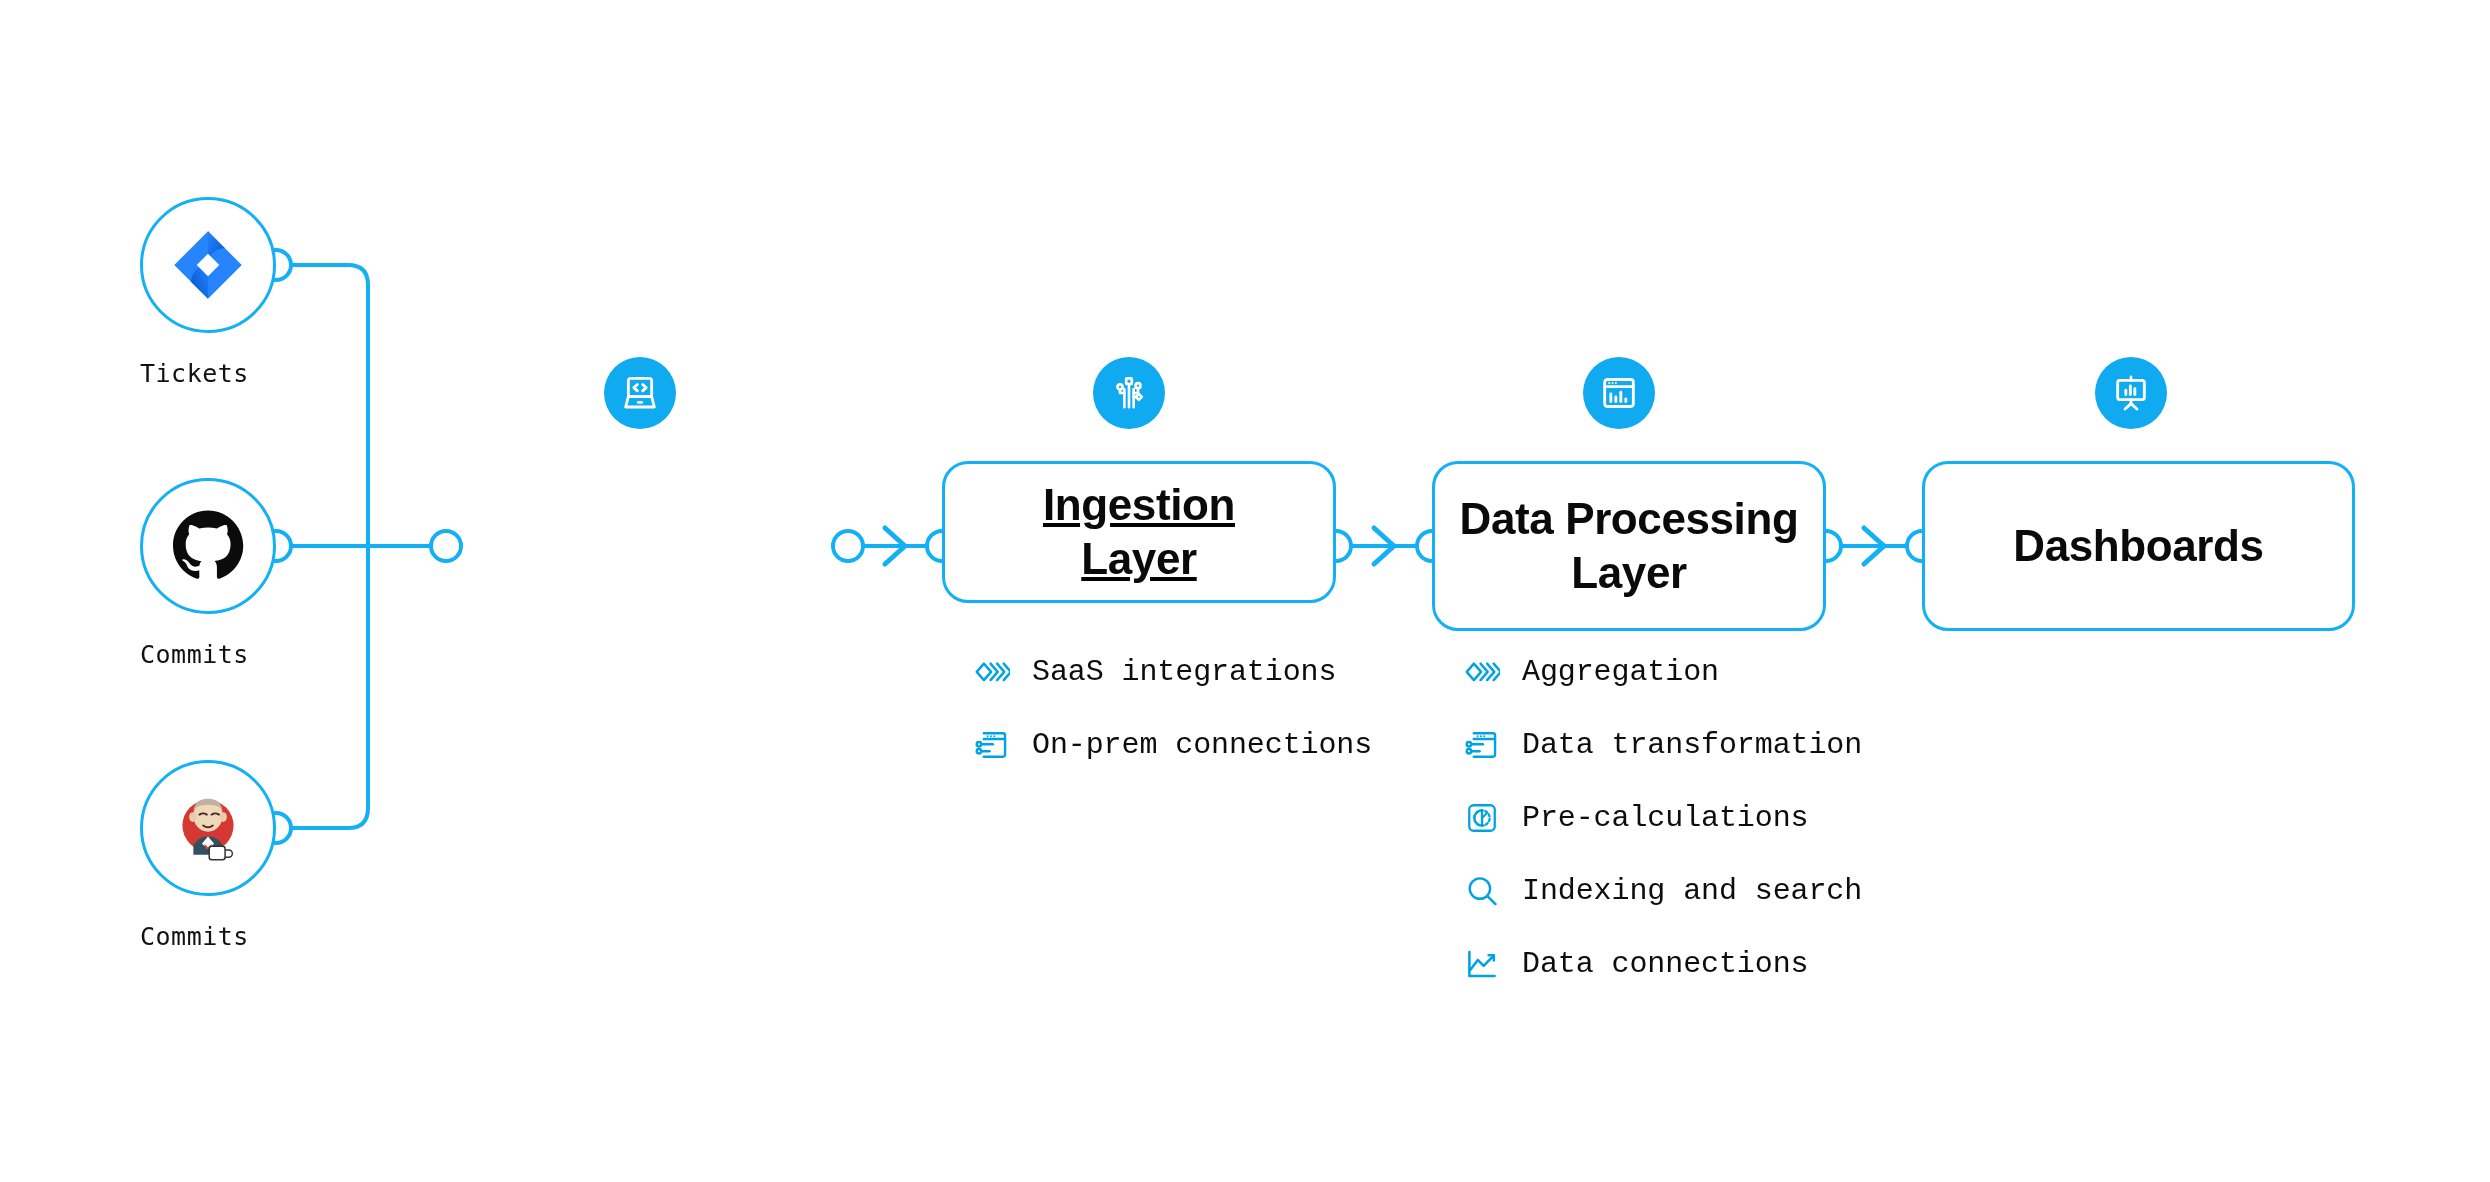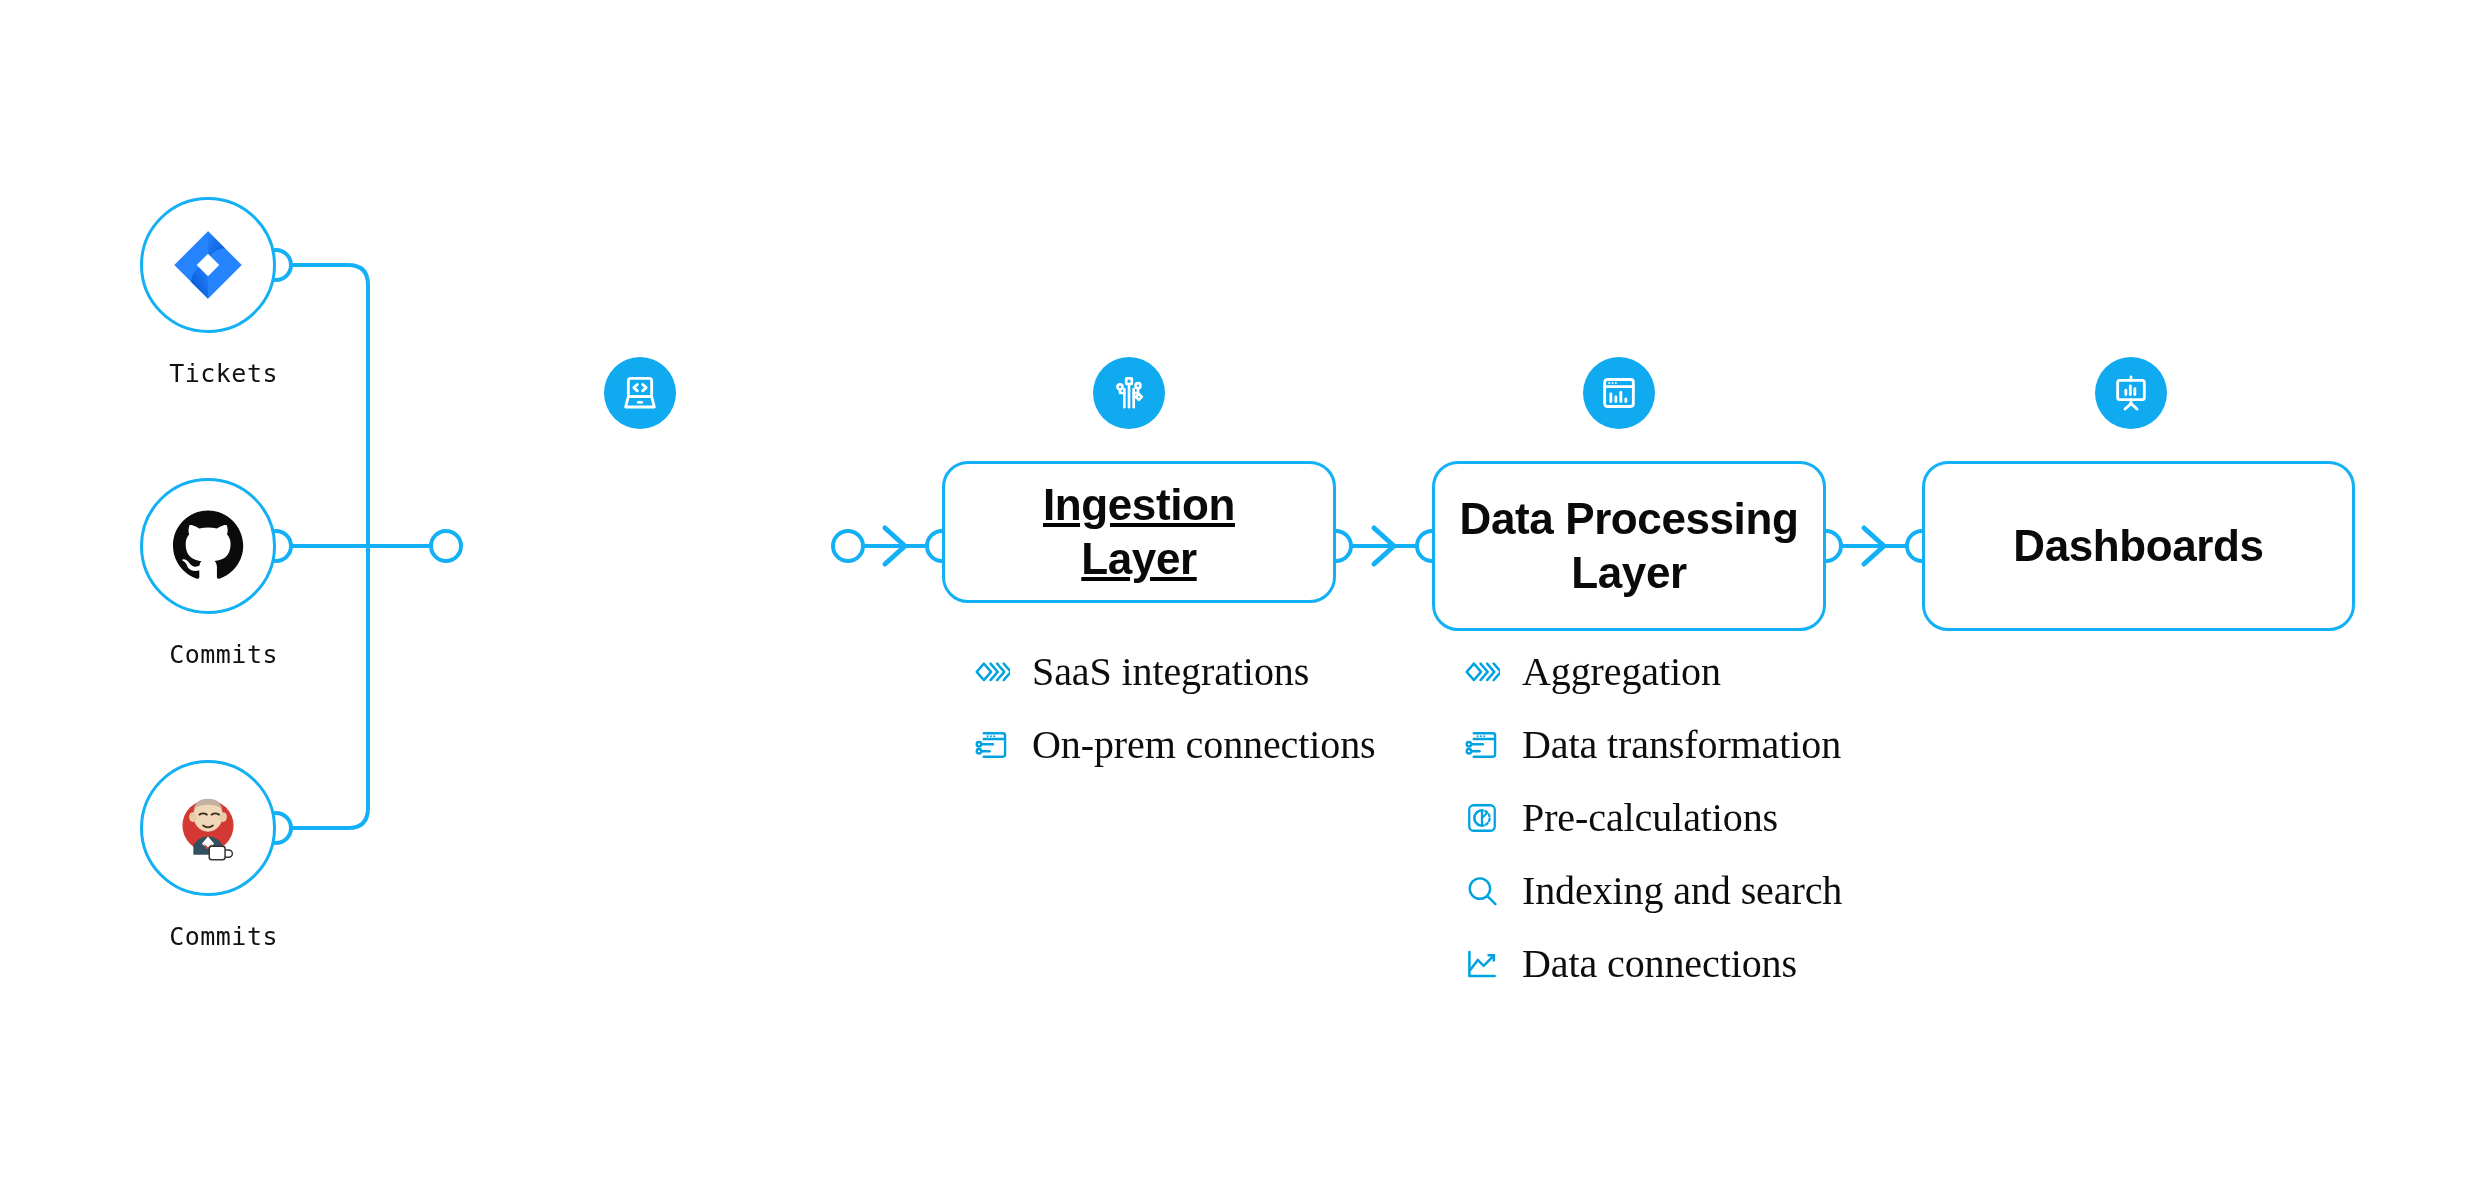--- a/index.html
+++ b/index.html
@@ -27,21 +27,21 @@
     top: 0;
     width: 2490px;
     height: 1182px;
     pointer-events: none;
   }
 
   
   .source {
     position: absolute;
     width: 138px;
-    text-align: right;
+    text-align: left;
   }
   .source-ring {
     position: relative;
     width: 136px;
     height: 136px;
     border: 3px solid #13B0F5;
     border-radius: 50%;
     box-sizing: border-box;
     background: #ffffff;
     display: flex;
@@ -105,22 +105,22 @@
     width: 40px;
     height: 40px;
     flex: 0 0 40px;
     display: flex;
     align-items: center;
     justify-content: center;
     margin-right: 20px;
   }
   .feature-icon svg { display: block; }
   .feature-label {
-    font-family: Liberation Serif, serif;
-    font-size: 40px;
+    font-family: Liberation Mono, monospace;
+    font-size: 30px;
     color: #0d0d0d;
     white-space: nowrap;
     letter-spacing: -0.1px;
   }
 </style>
 </head>
 <body>
 
 <div id="canvas">
 

